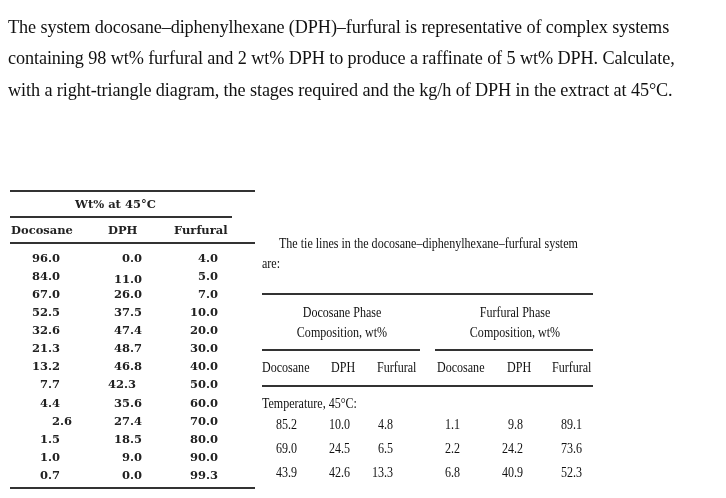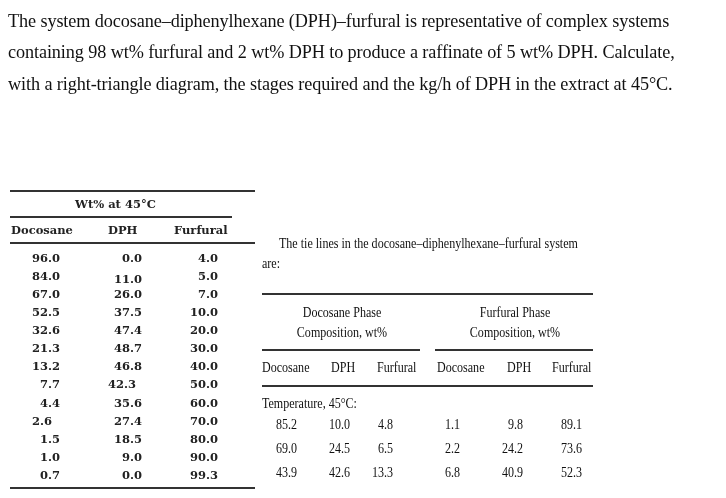--- a/index.html
+++ b/index.html
@@ -1,18 +1,18 @@
 <!DOCTYPE html>
 <html><head>
 <meta charset="utf-8">
 <style>
   html, body { margin:0; padding:0; background:#ffffff; }
   body { width:726px; height:498px; position:relative; overflow:hidden; color:#111; }
   .problem {
-    position:absolute; left:8px; top:6px; width:712px;
+    position:absolute; left:8px; top:12px; width:712px;
     font-family:"Liberation Serif", serif; font-size:18.2px; line-height:31.3px;
     text-align:justify; letter-spacing:-0.1px;
   }
   .problem .ln { display:block; white-space:nowrap; }
   .rule { position:absolute; background:#333; height:1.5px; }
   .lt { font-family:"DejaVu Serif", serif; font-size:11.5px; font-weight:bold; color:#222; position:absolute; }
   .lt-cell { position:absolute; text-align:right; width:40px; }
   .rt { font-family:"Liberation Serif", serif; font-size:14px; color:#111; position:absolute; transform:scaleX(0.86); transform-origin:left top; white-space:nowrap; }
   .rt-center { text-align:center; transform-origin:center top; }
   .rt-num { position:absolute; font-family:"Liberation Serif", serif; font-size:14px; transform:scaleX(0.86); transform-origin:right top; text-align:right; width:40px; }
@@ -75,21 +75,21 @@
       <div class="lt lt-cell" style="left:20px; top:377px;">7.7</div>
       <div class="lt lt-cell" style="left:102px; top:377px;text-align:center;">42.3</div>
       <div class="lt lt-cell" style="left:178px; top:377px;">50.0</div>
     </div>
     <div>
       <div class="lt lt-cell" style="left:20px; top:396px;">4.4</div>
       <div class="lt lt-cell" style="left:102px; top:396px;">35.6</div>
       <div class="lt lt-cell" style="left:178px; top:396px;">60.0</div>
     </div>
     <div>
-      <div class="lt lt-cell" style="left:12px; top:414px;">2.6</div>
+      <div class="lt lt-cell" style="left:32px; top:414px;">2.6</div>
       <div class="lt lt-cell" style="left:102px; top:414px;">27.4</div>
       <div class="lt lt-cell" style="left:178px; top:414px;">70.0</div>
     </div>
     <div>
       <div class="lt lt-cell" style="left:20px; top:432px;">1.5</div>
       <div class="lt lt-cell" style="left:102px; top:432px;">18.5</div>
       <div class="lt lt-cell" style="left:178px; top:432px;">80.0</div>
     </div>
     <div>
       <div class="lt lt-cell" style="left:20px; top:450px;">1.0</div>

